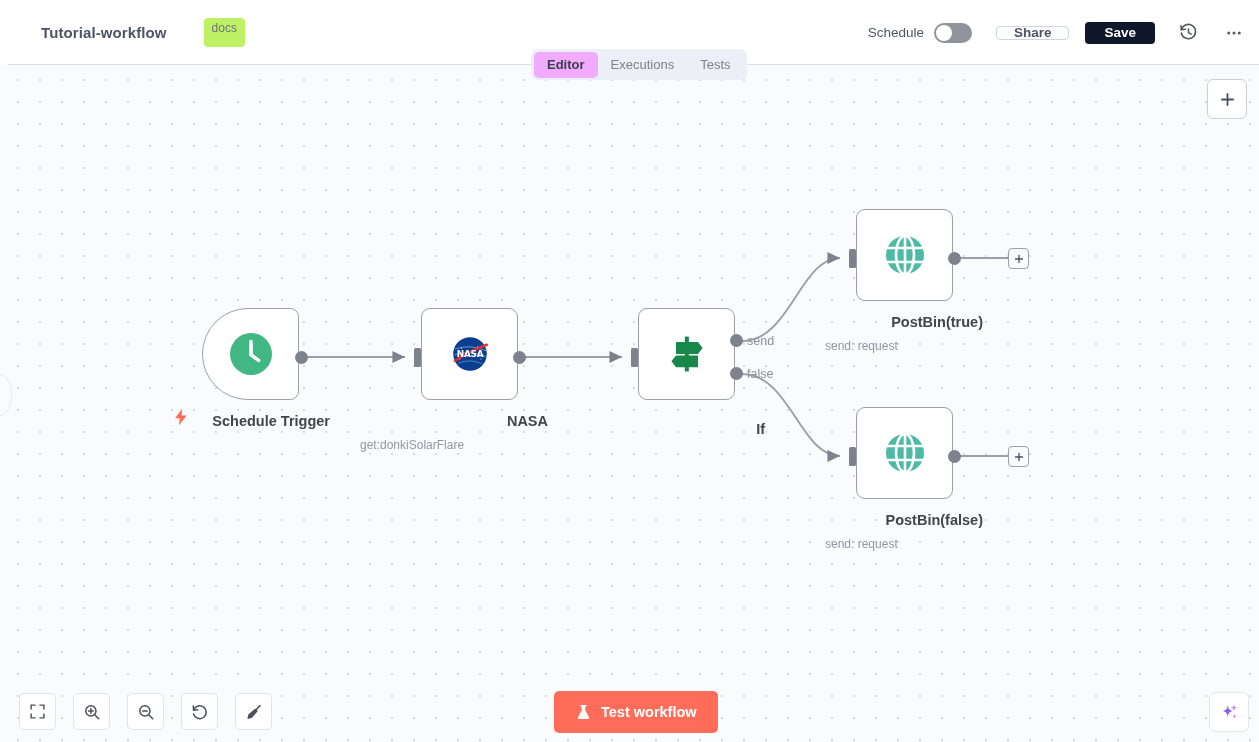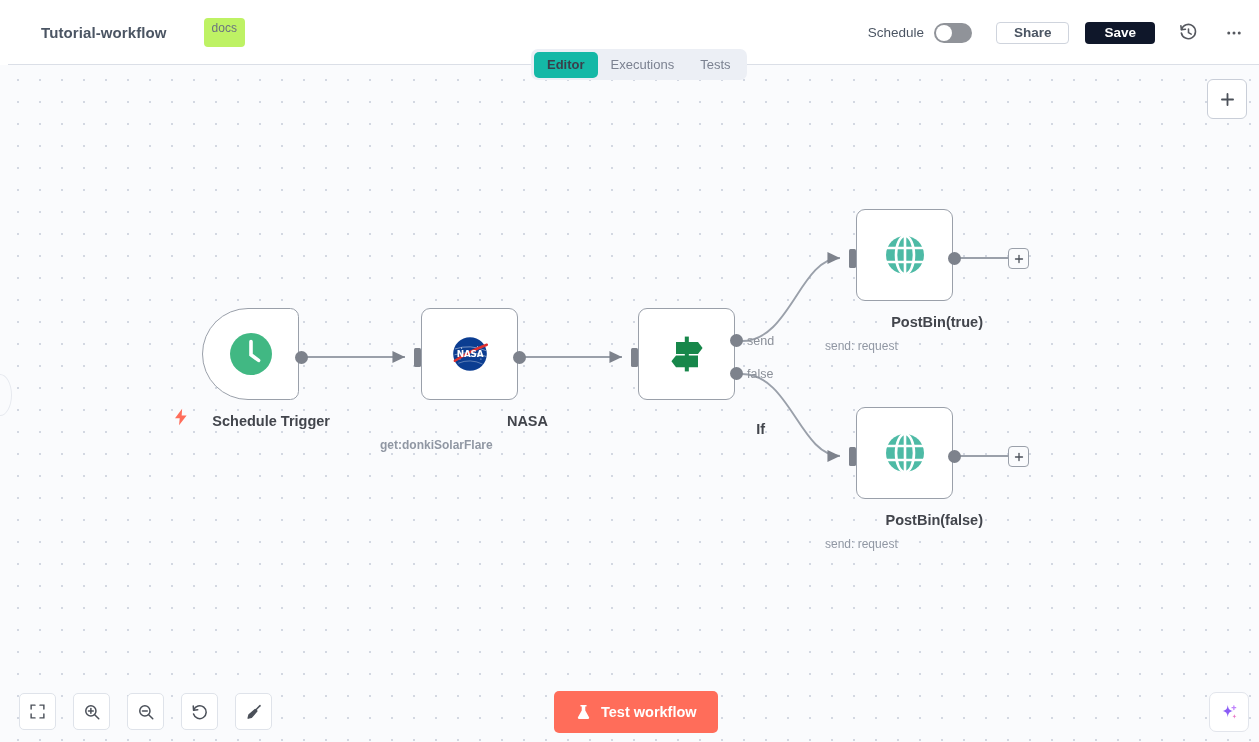--- a/index.html
+++ b/index.html
@@ -42,21 +42,21 @@
     width: 38px; height: 20px; border-radius: 10px;
     background: #909399; position: relative; cursor: pointer;
     margin-right: 24px;
   }
   .toggle .knob {
     position: absolute; top: 2px; left: 2px;
     width: 16px; height: 16px; border-radius: 50%;
     background: #ffffff;
   }
   .btn-share {
-    height: 22px; padding: 0 17px;
+    height: 14px; padding: 0 17px;
     border: 1px solid #cfd4dd; border-radius: 4px;
     background: #fff; color: #4b5563;
     font-size: 13.5px; font-weight: 600;
     display: flex; align-items: center; cursor: pointer;
     font-family: "Liberation Sans", sans-serif;
     margin-right: 16px;
   }
   .btn-save {
     height: 22px; padding: 0 19px;
     border: none; border-radius: 4px;
@@ -82,21 +82,21 @@
     display: flex; align-items: center;
     padding: 3px;
     z-index: 45;
   }
   .tab {
     font-size: 13px; color: #7b8190;
     padding: 5px 13px 6px; border-radius: 5px;
     cursor: pointer; white-space: nowrap;
   }
   .tab.active {
-    background: #14b8a6; color: #3a3f4b; font-weight: 600;
+    background: #f0abfc; color: #3a3f4b; font-weight: 600;
   }
 
   
   .canvas {
     position: absolute; top: 65px; left: 0;
     width: 1259px; height: 677px;
     background-color: #fafbfd;
     background-image: radial-gradient(circle, #d3d8e2 1.05px, transparent 1.15px);
     background-size: 22px 22px;
     background-position: 7px 4px;
@@ -286,21 +286,21 @@
         <circle cx="30" cy="36" r="1.5" fill="#fff"></circle>
           <circle cx="68" cy="33" r="1.3" fill="#fff"></circle>
         <circle cx="76" cy="62" r="1.3" fill="#fff"></circle>
           <circle cx="26" cy="62" r="1.2" fill="#fff"></circle>
         <path d="M14 66 Q48 44 90 28" stroke="#e03030" stroke-width="6" fill="none" stroke-linecap="round"></path>
         <text x="50" y="58" font-family="DejaVu Sans, sans-serif" font-size="21" font-weight="bold" fill="#ffffff" text-anchor="middle" letter-spacing="-0.5">NASA</text>
       </svg>
     </div>
     <div class="port-out" style="left:513px; top:286px;"></div>
     <div class="node-label" style="left:390px; top:348px; width:158px;">NASA</div>
-    <div class="node-sub" style="left:380px; top:373px; width:178px;font-weight:bold;">get:donkiSolarFlare</div>
+    <div class="node-sub" style="left:360px; top:373px; width:178px;">get:donkiSolarFlare</div>
 
     <div class="node" style="left:638px; top:243px; width:97px; height:92px;">
       <svg width="44" height="44" viewBox="0 0 48 48">
         <rect x="21.6" y="5" width="4.4" height="38" fill="#17874a"></rect>
         <path d="M12 11 H36 L41 17.5 L36 24 H12 Z" fill="#17874a"></path>
         <path d="M36 25.5 H12 L7 32 L12 38.5 H36 Z" fill="#17874a"></path>
       </svg>
     </div>
     <div class="port-out" style="left:730px; top:269px;"></div>
     <div class="port-label" style="left:747px; top:269px;">send</div>

